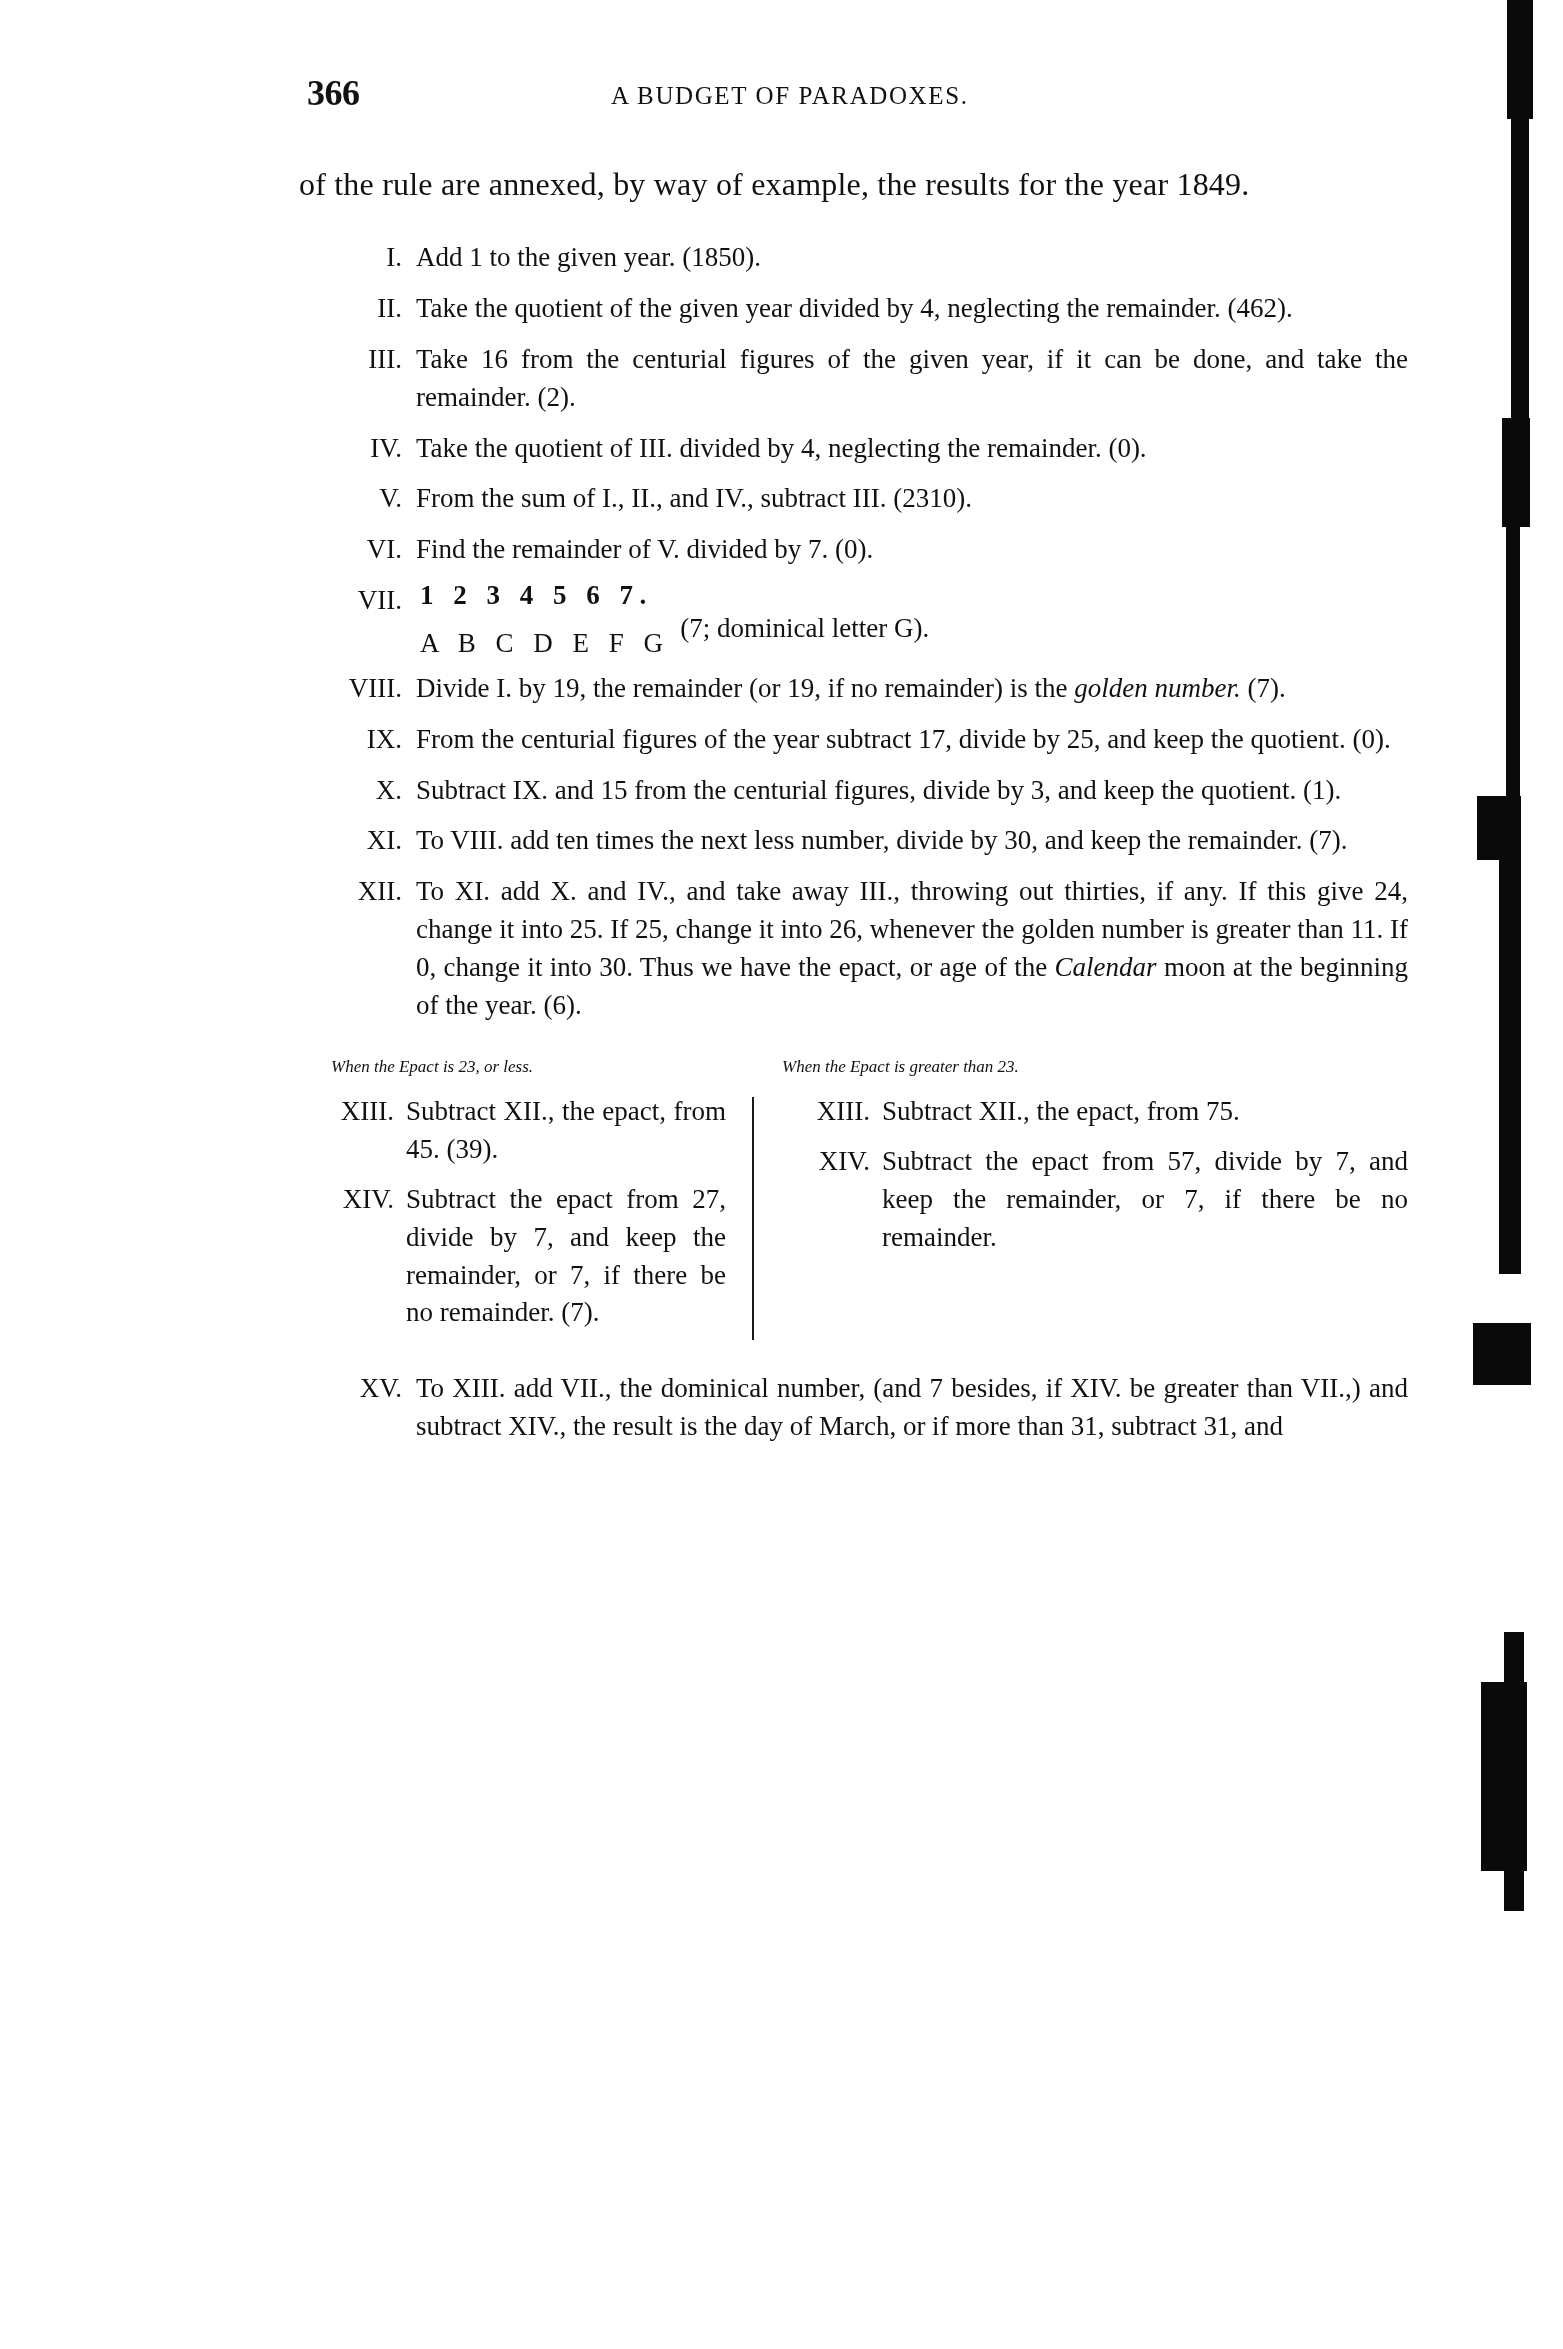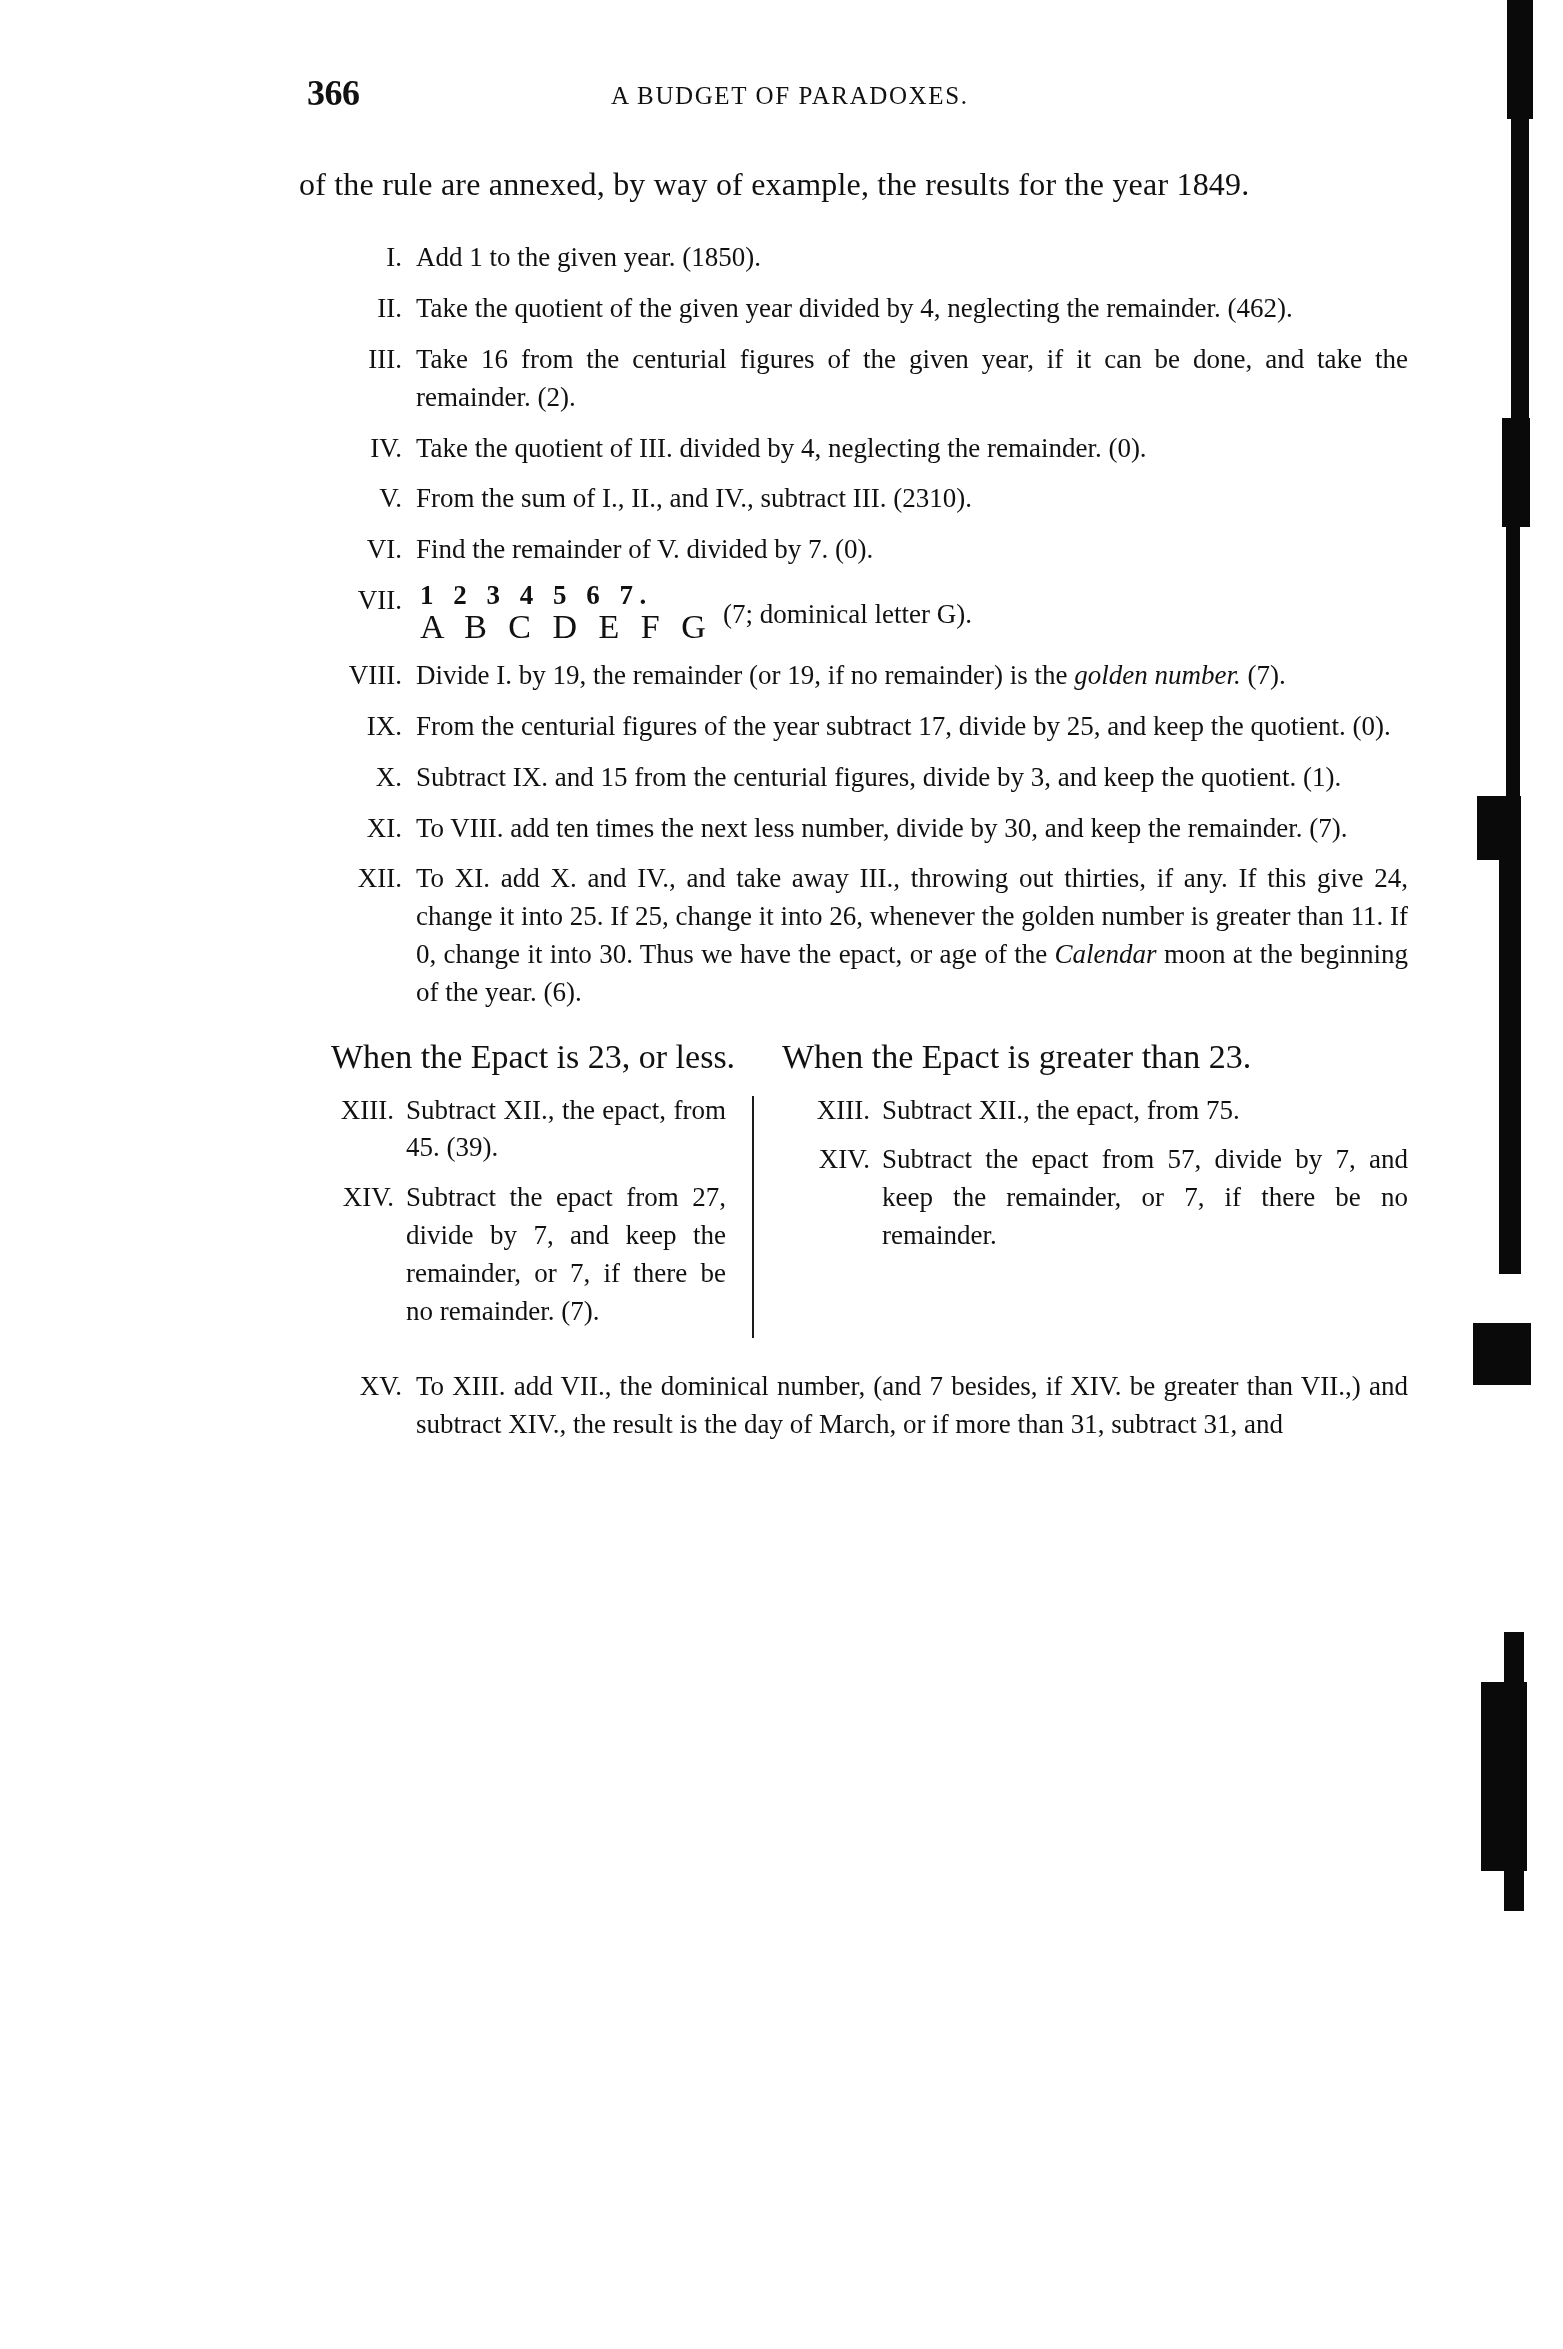--- a/index.html
+++ b/index.html
@@ -100,28 +100,30 @@
   }
   .letter-stack .top {
     display: block;
     letter-spacing: 6.5px;
     font-weight: bold;
     font-size: 27px;
   }
   .letter-stack .bot {
     display: block;
     letter-spacing: 6.5px;
-    font-size: 34px;
+    font-size: 27px;
+    margin-top: 20px;
   }
 
   
   .epact-heads {
     display: flex;
-    margin-top: 26px;
-    font-size: 34px;
+    margin-top: 33px;
+    font-size: 17px;
+    font-style: italic;
   }
   .epact-heads .h-left {
     width: 453px;
     padding-left: 32px;
     box-sizing: border-box;
   }
   .epact-heads .h-right {
     flex: 1;
     padding-left: 30px;
     box-sizing: border-box;

